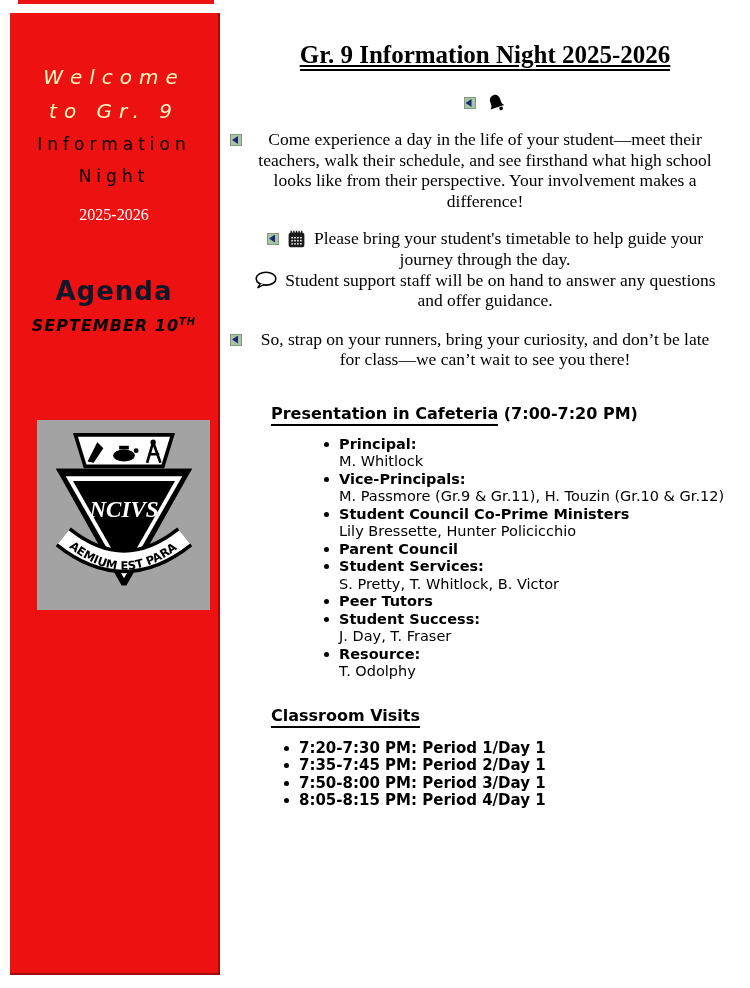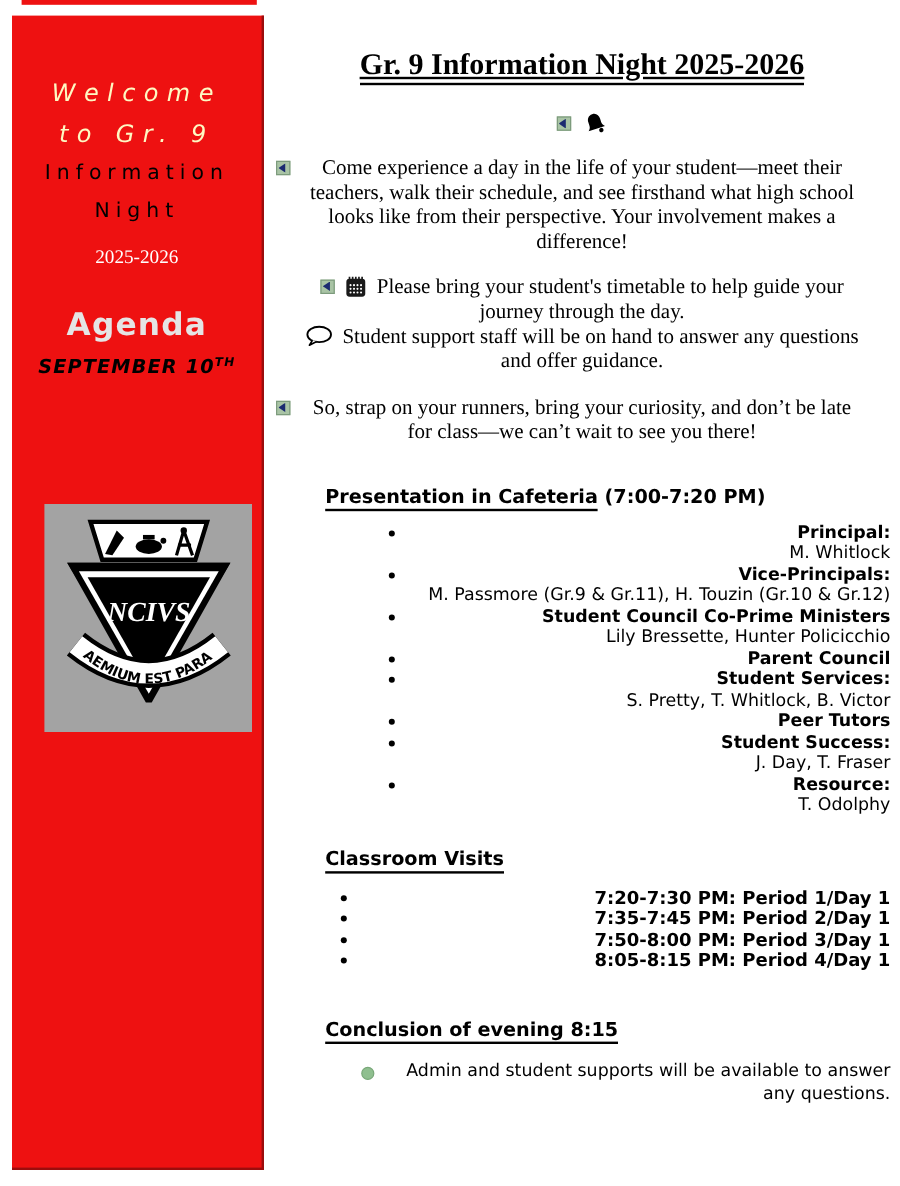--- a/index.html
+++ b/index.html
@@ -8,22 +8,22 @@
 
   
   .top-strip{position:absolute;left:18px;top:0;width:196px;height:4px;background:#ee1111;}
   .sidebar{position:absolute;left:10px;top:13px;width:208px;height:960px;background:#ee1111;
            border-right:2px solid #9c0d0d;border-bottom:2px solid #9c0d0d;text-align:center;}
   .welcome-line{color:#fef9c3;font-family:"DejaVu Sans",sans-serif;font-style:italic;
                 font-size:20px;line-height:34px;letter-spacing:7px;white-space:nowrap;}
   .info-line{color:#000000;font-family:"DejaVu Sans",sans-serif;
              font-size:17px;line-height:32px;letter-spacing:5px;white-space:nowrap;}
   .year{color:#fff;font-family:"Liberation Serif",serif;font-size:16px;margin-top:14px;}
-  .agenda{color:#e5e5e5;font-family:"DejaVu Sans",sans-serif;font-weight:bold;font-size:26px;
-          margin-top:32px;letter-spacing:1px;}
+  .agenda{color:#0f172a;font-family:"DejaVu Sans",sans-serif;font-weight:bold;font-size:26px;
+          margin-top:52px;letter-spacing:1px;}
   .date-line{color:#000;font-family:"DejaVu Sans",sans-serif;font-weight:bold;font-style:italic;
              font-size:16px;margin-top:10px;letter-spacing:1px;}
   .date-line sup{font-size:10px;}
   .crest-box{position:absolute;left:27px;top:407px;width:173px;height:190px;background:#a3a3a3;}
   .crest-box svg{display:block;margin:10px auto 0 auto;}
 
   
   .main{position:absolute;left:228px;top:0;width:514px;}
   .title{margin:40px auto 0 auto;text-align:center;font-weight:bold;font-size:25px;
          line-height:30px;white-space:nowrap;}
@@ -39,21 +39,21 @@
       border:1px solid #7d9b7d;position:relative;flex:none;}
   .sq i{position:absolute;left:1px;top:1px;width:6px;height:8px;background:#1b2a70;
         clip-path:polygon(100% 0,100% 100%,0 50%);}
 
   .icon{flex:none;display:inline-flex;}
 
   
   .sans{font-family:"DejaVu Sans",sans-serif;margin-left:43px;text-align:left;}
   .h-sans{font-size:16px;font-weight:bold;line-height:20px;white-space:nowrap;}
   .h-sans .u{border-bottom:2px solid #000;padding-bottom:1px;}
-  ul{list-style:none;margin:0;padding:0;text-align:right;}
+  ul{list-style:none;margin:0;padding:0;}
   .plist{margin-top:12px;padding-left:68px;}
   .plist li{position:relative;font-size:14.5px;line-height:17.5px;white-space:nowrap;}
   .plist li .lbl{font-weight:bold;}
   .dot::before{content:"";position:absolute;left:-15px;top:6px;width:5px;height:5px;
                border-radius:50%;background:#000;}
   .clist{margin-top:14px;padding-left:28px;}
   .clist li{position:relative;font-size:15px;font-weight:bold;line-height:17.5px;white-space:nowrap;}
   .glist{margin-top:16px;padding-left:48px;}
   .glist li{position:relative;font-size:14.5px;line-height:19px;}
   .gdot::before{content:"";position:absolute;left:-18px;top:5px;width:9px;height:9px;
@@ -204,23 +204,14 @@
   <div class="sans mt25">
     <div class="h-sans"><span class="u">Classroom Visits</span></div>
     <ul class="clist">
       <li class="dot">7:20-7:30 PM: Period 1/Day 1</li>
       <li class="dot">7:35-7:45 PM: Period 2/Day 1</li>
       <li class="dot">7:50-8:00 PM: Period 3/Day 1</li>
       <li class="dot">8:05-8:15 PM: Period 4/Day 1</li>
     </ul>
   </div>
 
-  <div class="sans mt38">
-    <div class="h-sans"><span class="u">Conclusion of evening 8:15</span></div>
-    <ul class="glist">
-      <li class="gdot">
-        <div>Admin and student supports will be available to answer</div>
-        <div>any questions.</div>
-      </li>
-    </ul>
-  </div>
 
 </div>
 
 </body></html>

